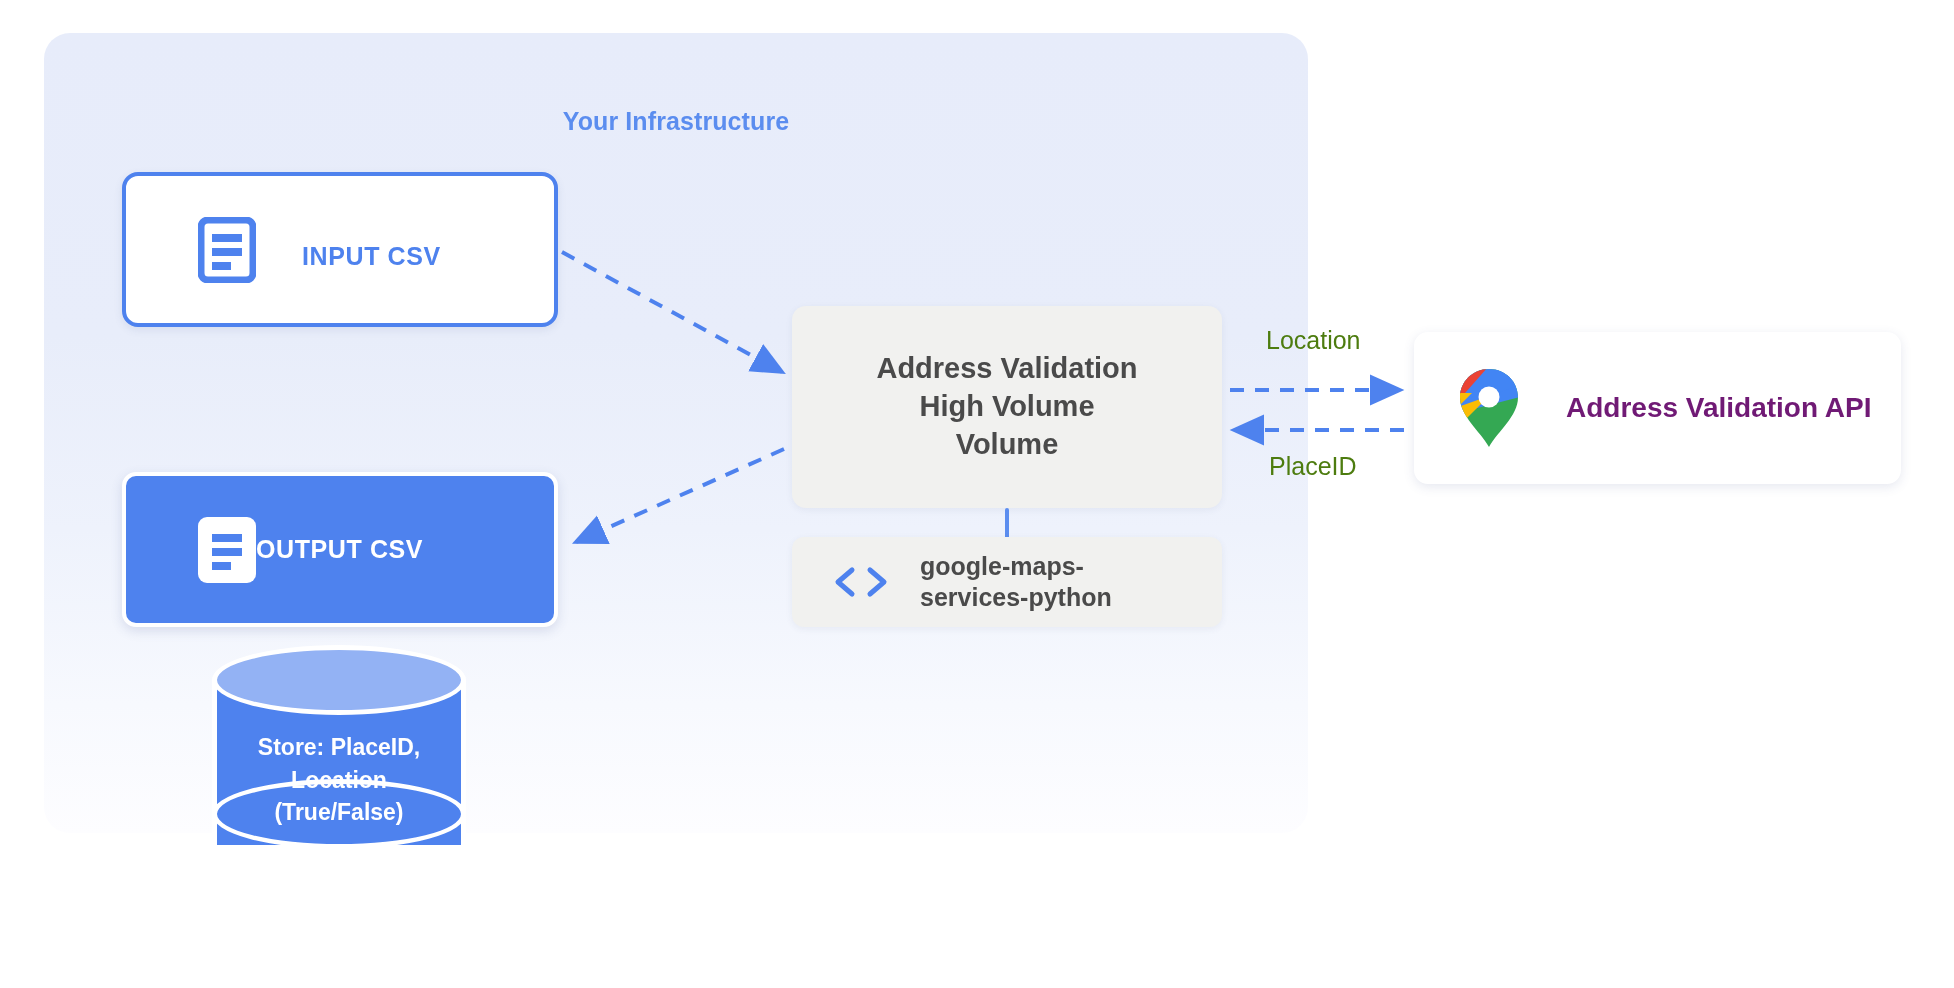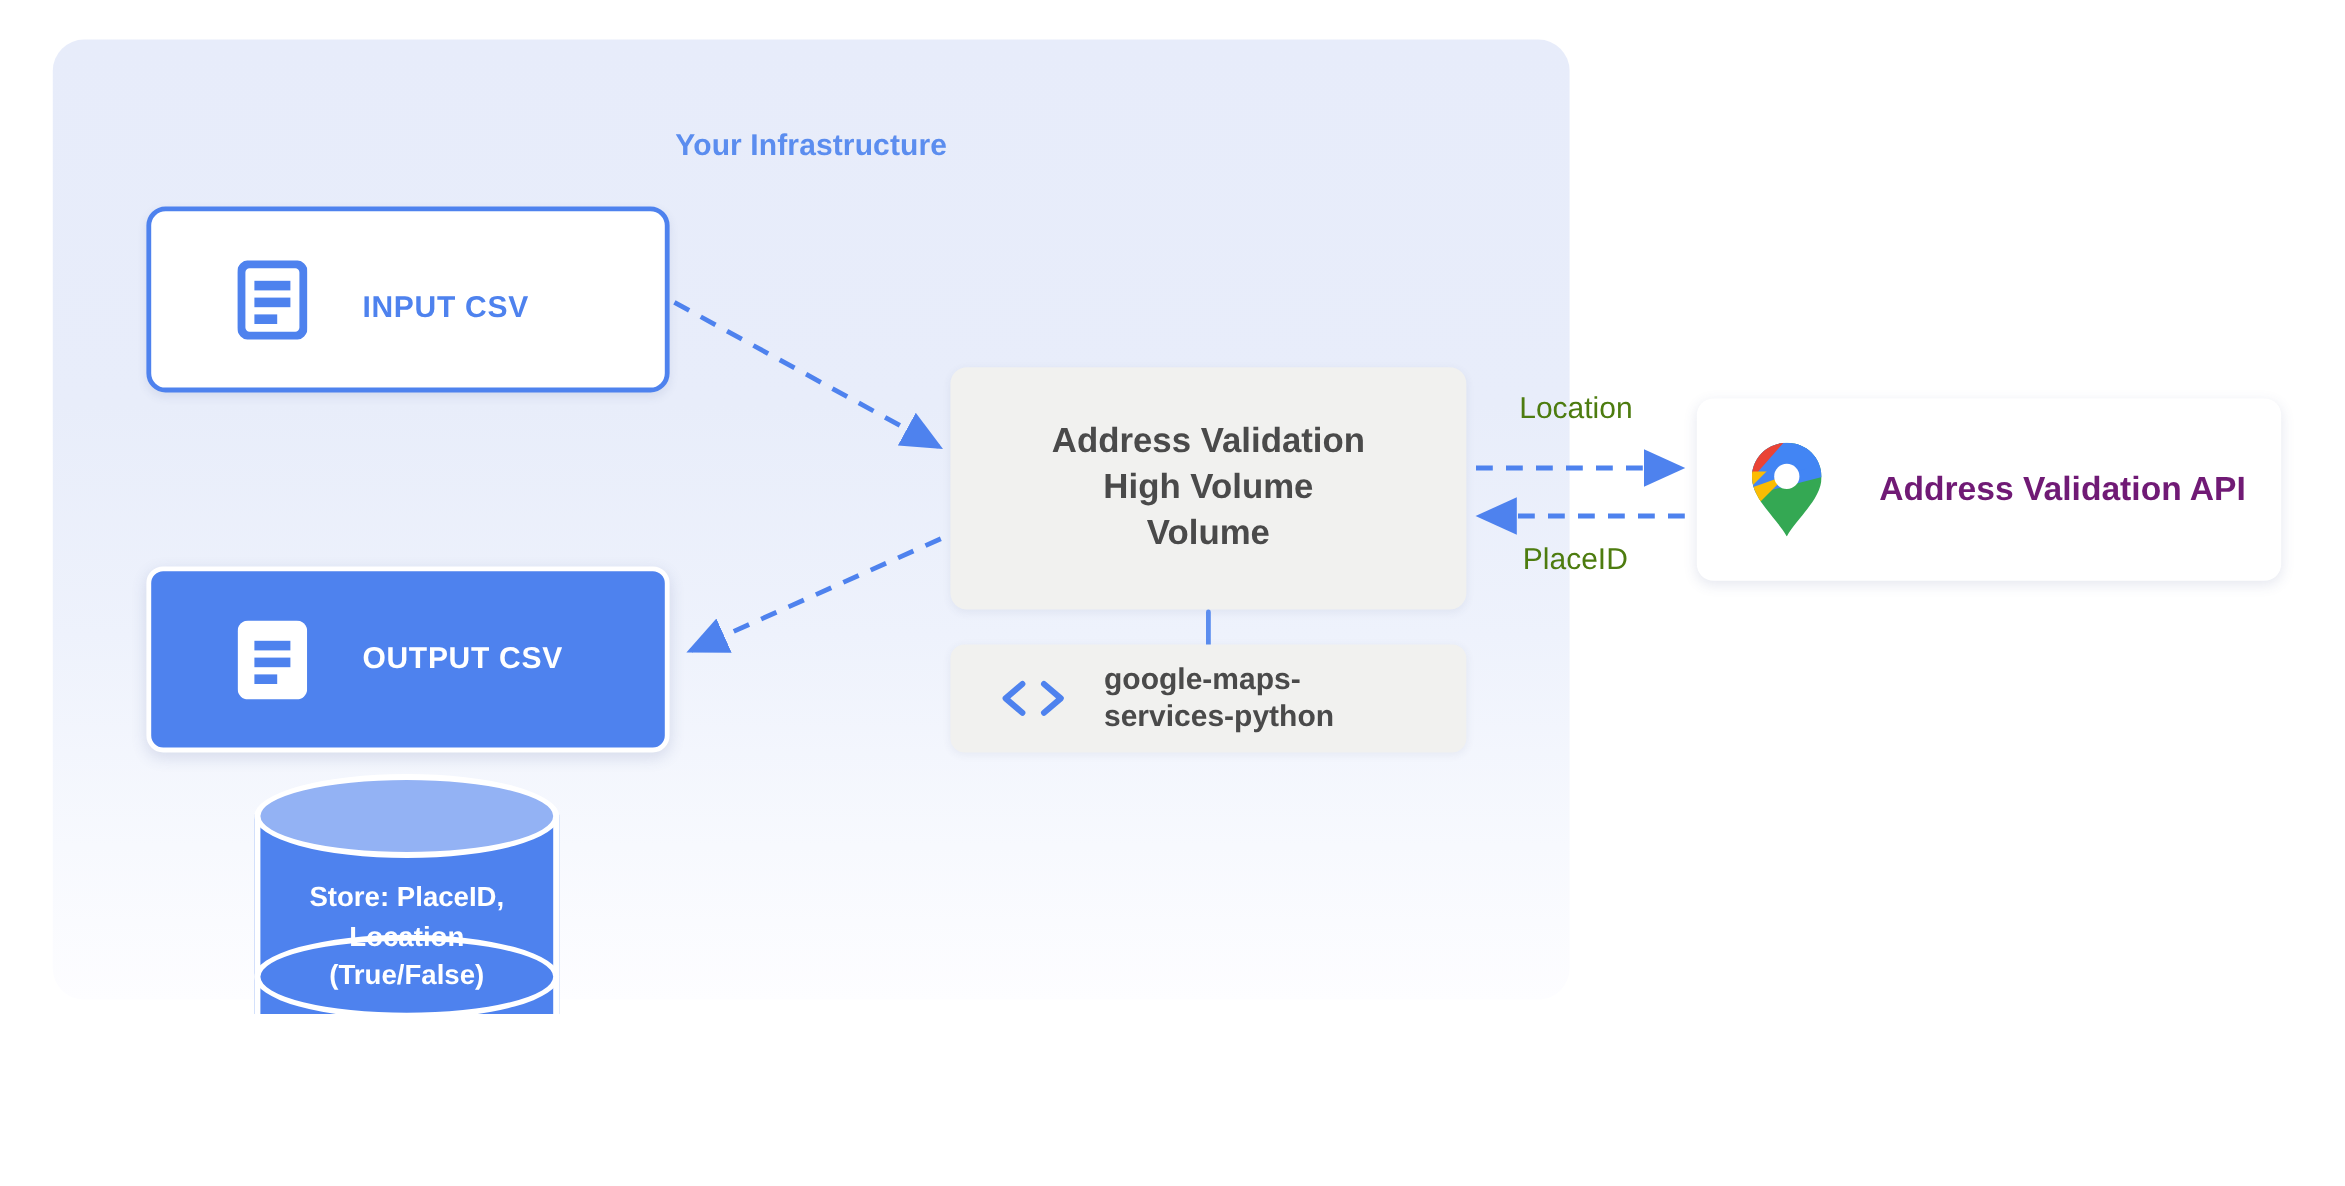--- a/index.html
+++ b/index.html
@@ -85,21 +85,20 @@
     top: 472px;
     width: 436px;
     height: 155px;
     background: #4e82ee;
     border: 4px solid #ffffff;
     border-radius: 14px;
     box-shadow: 0 4px 12px rgba(60,80,140,0.16);
   }
   .output-csv .doc-icon { margin-left: 72px; }
   .output-csv .card-label {
-    margin-left: 46px;
     font-size: 25px;
     font-weight: bold;
     color: #ffffff;
     letter-spacing: 0.6px;
   }
 
   
   .doc-icon { flex: none; width: 58px; height: 66px; }
 
   

